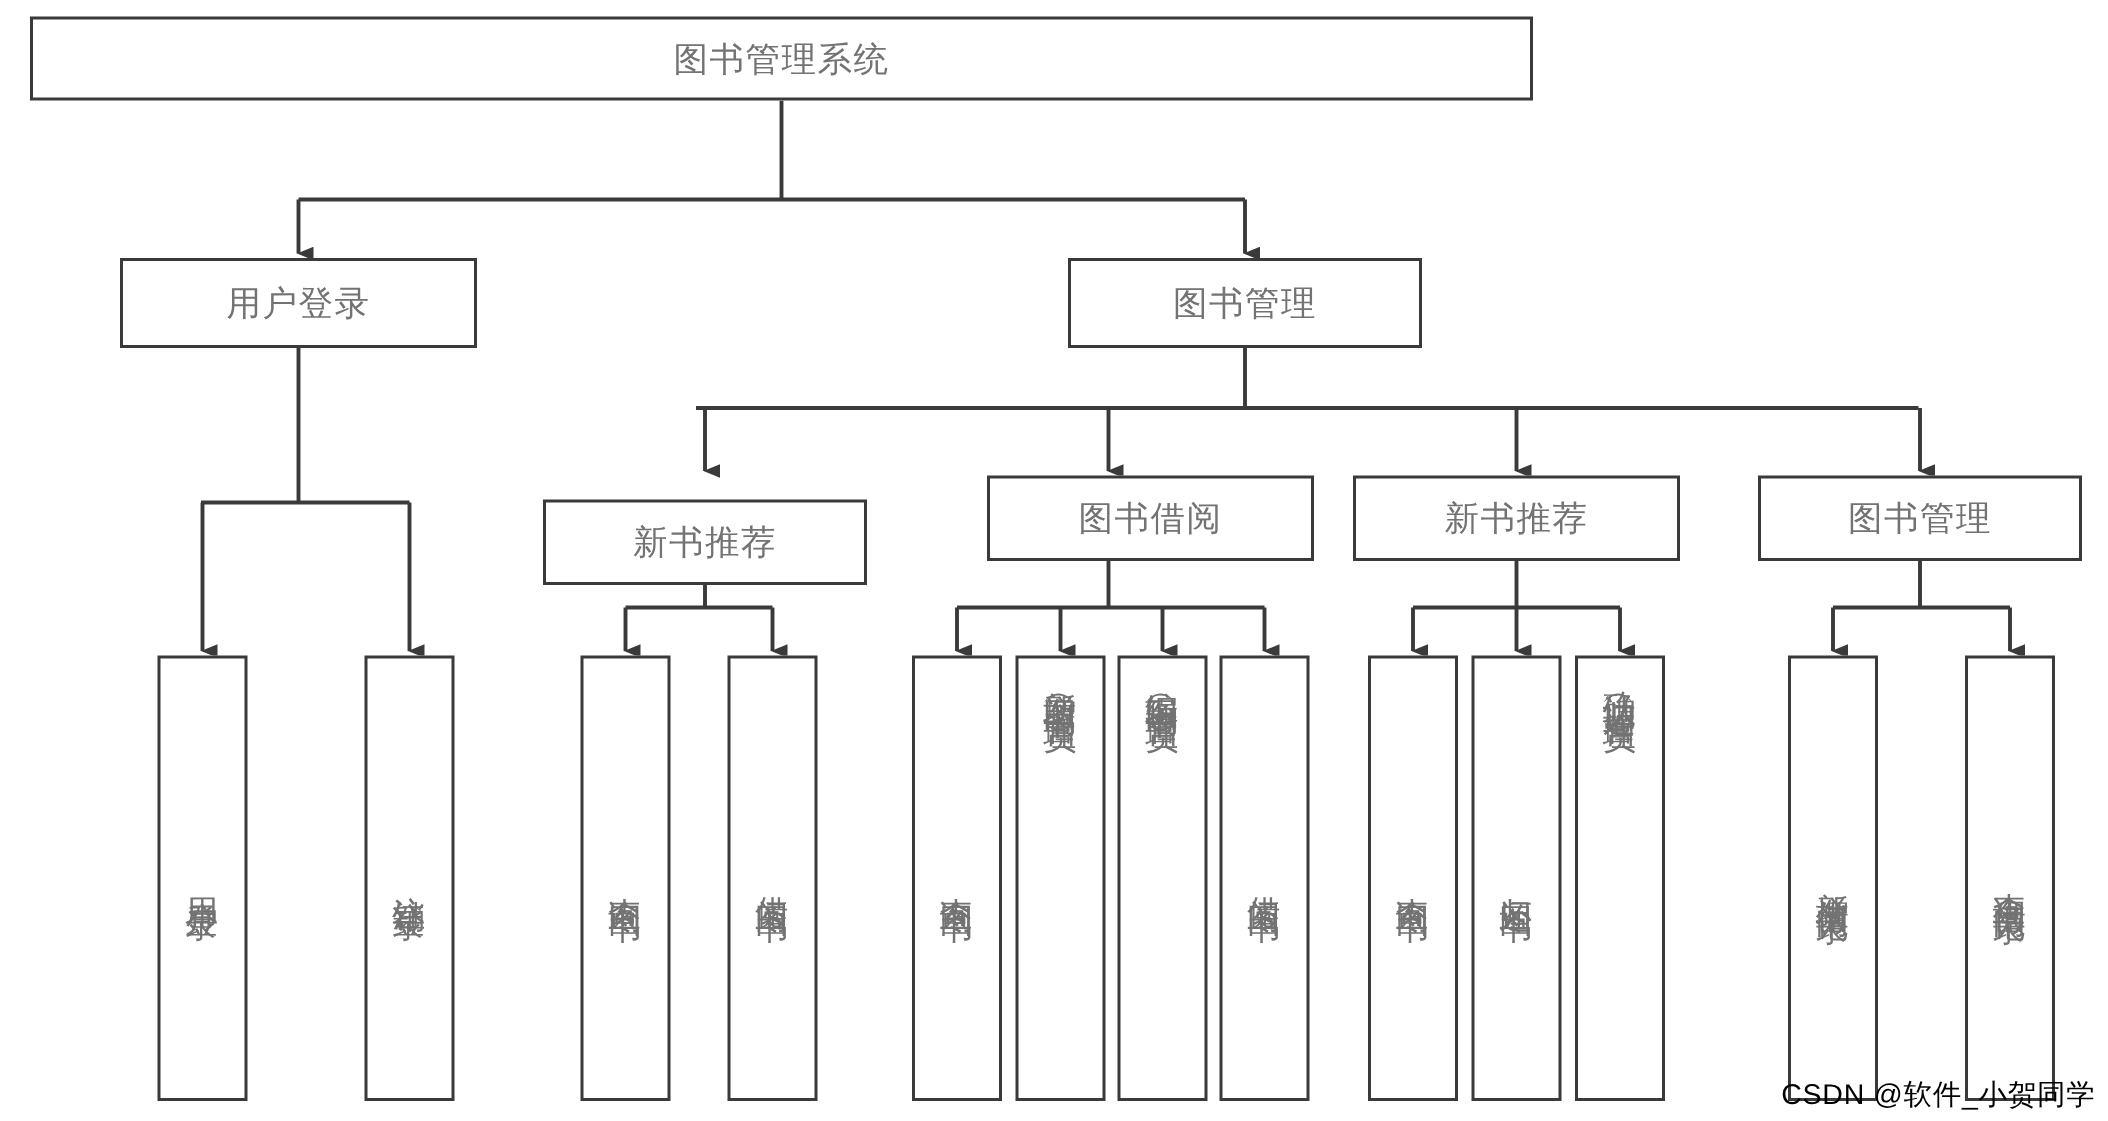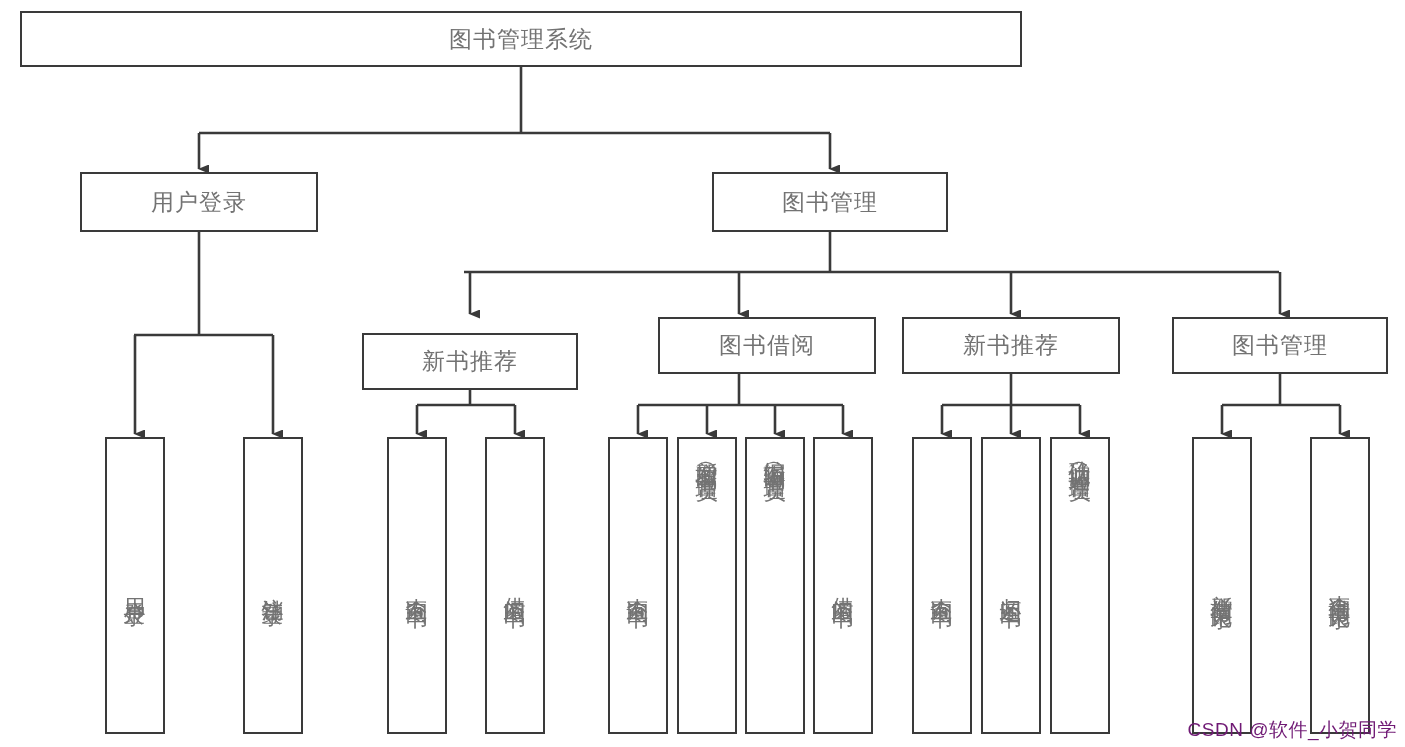--- a/index.html
+++ b/index.html
@@ -51,21 +51,21 @@
   }
   .node-box.vert.top-align {
     align-items: flex-start;
     padding-top: 4px;
   }
   .watermark {
     position: absolute;
     right: 8px;
     bottom: 4px;
     font-size: 19px;
-    color: #701a75;
+    color: #000000;
     letter-spacing: 0.5px;
     white-space: nowrap;
     pointer-events: none;
   }
 </style>
 </head>
 <body>
 
 <div id="canvas">
 

